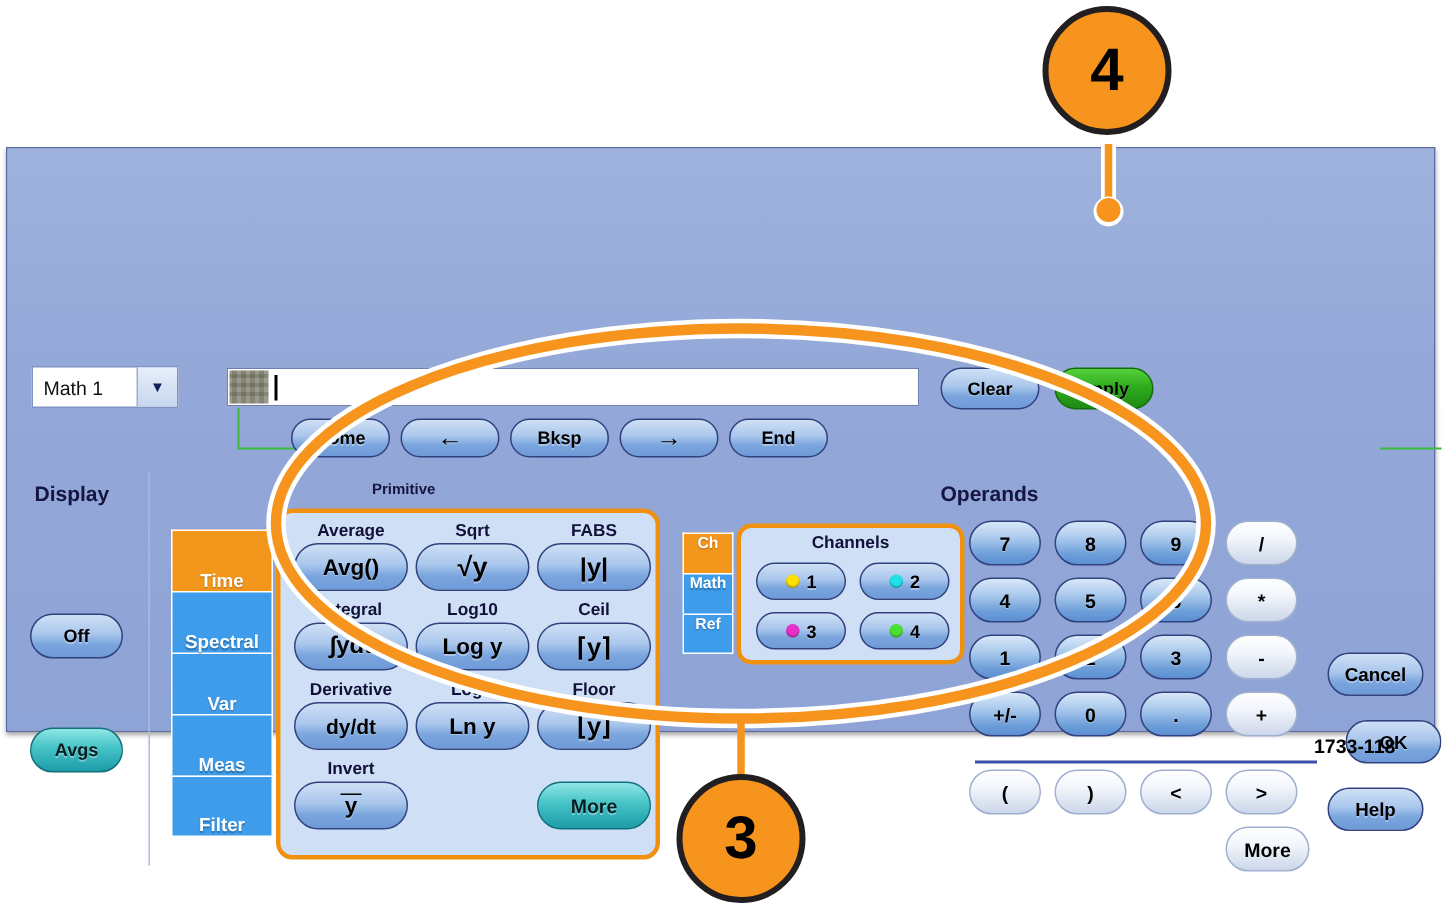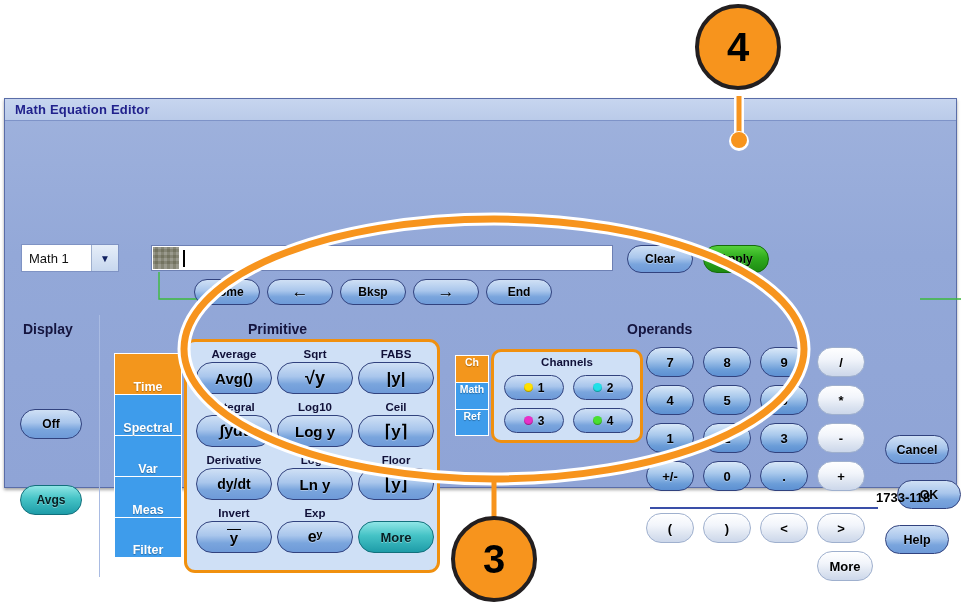--- a/index.html
+++ b/index.html
@@ -69,21 +69,21 @@
     height:41px;width:68px;box-sizing:border-box;
     display:flex;align-items:flex-end;justify-content:center;
     font-size:12.5px;font-weight:bold;color:#ffffff;
     background:#3e9ceb;border:1px solid #ffffff;border-bottom:none;
     text-shadow:0 1px 1px rgba(0,0,0,.30);
   }
   .tab:last-child{border-bottom:1px solid #ffffff;}
   .tab.active{background:#f3961c;}
 
   
-  #primitive-title{position:absolute;left:243px;top:222px;font-size:14px;font-weight:bold;color:#15153f;}
+  #primitive-title{position:absolute;left:243px;top:222px;font-size:10px;font-weight:bold;color:#15153f;}
   #primitive-panel{
     position:absolute;left:179px;top:240px;width:256px;height:234px;
     background:#cfe0f6;border:3px solid #f0900f;border-radius:11px;
     box-sizing:border-box;
   }
   .pcell{position:absolute;width:76px;text-align:center;}
   .pcell .plabel{
     font-size:11.5px;font-weight:bold;color:#101038;
     height:15px;line-height:15px;white-space:nowrap;
   }
@@ -168,23 +168,20 @@
   #ref-number{
     position:absolute;left:876px;top:490px;
     font-size:13px;font-weight:bold;color:#000;
   }
 </style>
 </head>
 <body>
 
 <div id="dialog">
 
-  <div id="titlebar">
-    <div class="title">Math Equation Editor</div>
-  </div>
 
   <div id="srcsel">
     <div class="val">Math 1</div>
     <div class="arrow">▼</div>
   </div>
 
   <div id="eqfield">
     <div id="gridicon"></div>
     <div id="caret"></div>
     <span id="eqtext" placeholder=""></span>
@@ -302,26 +299,20 @@
       <div class="plabel">Floor</div>
       <div class="btn">
         <span class="sym" style="font-size:17px;">⌊y⌋</span>
       </div>
     </div>
 
     <div class="pcell" style="left:9px;top:164px;">
       <div class="plabel">Invert</div>
       <div class="btn">
         <span class="sym ovl" style="font-size:15px;">y</span>
-      </div>
-    </div>
-    <div class="pcell" style="left:90px;top:164px;">
-      <div class="plabel">Exp</div>
-      <div class="btn">
-        <span class="sym" style="font-size:16px;">eʸ</span>
       </div>
     </div>
     <div class="pcell" style="left:171px;top:164px;">
       <div class="plabel"></div>
       <div class="btn teal">
         <span class="sym" style="font-size:13px;">More</span>
       </div>
     </div>
   </div>
 

